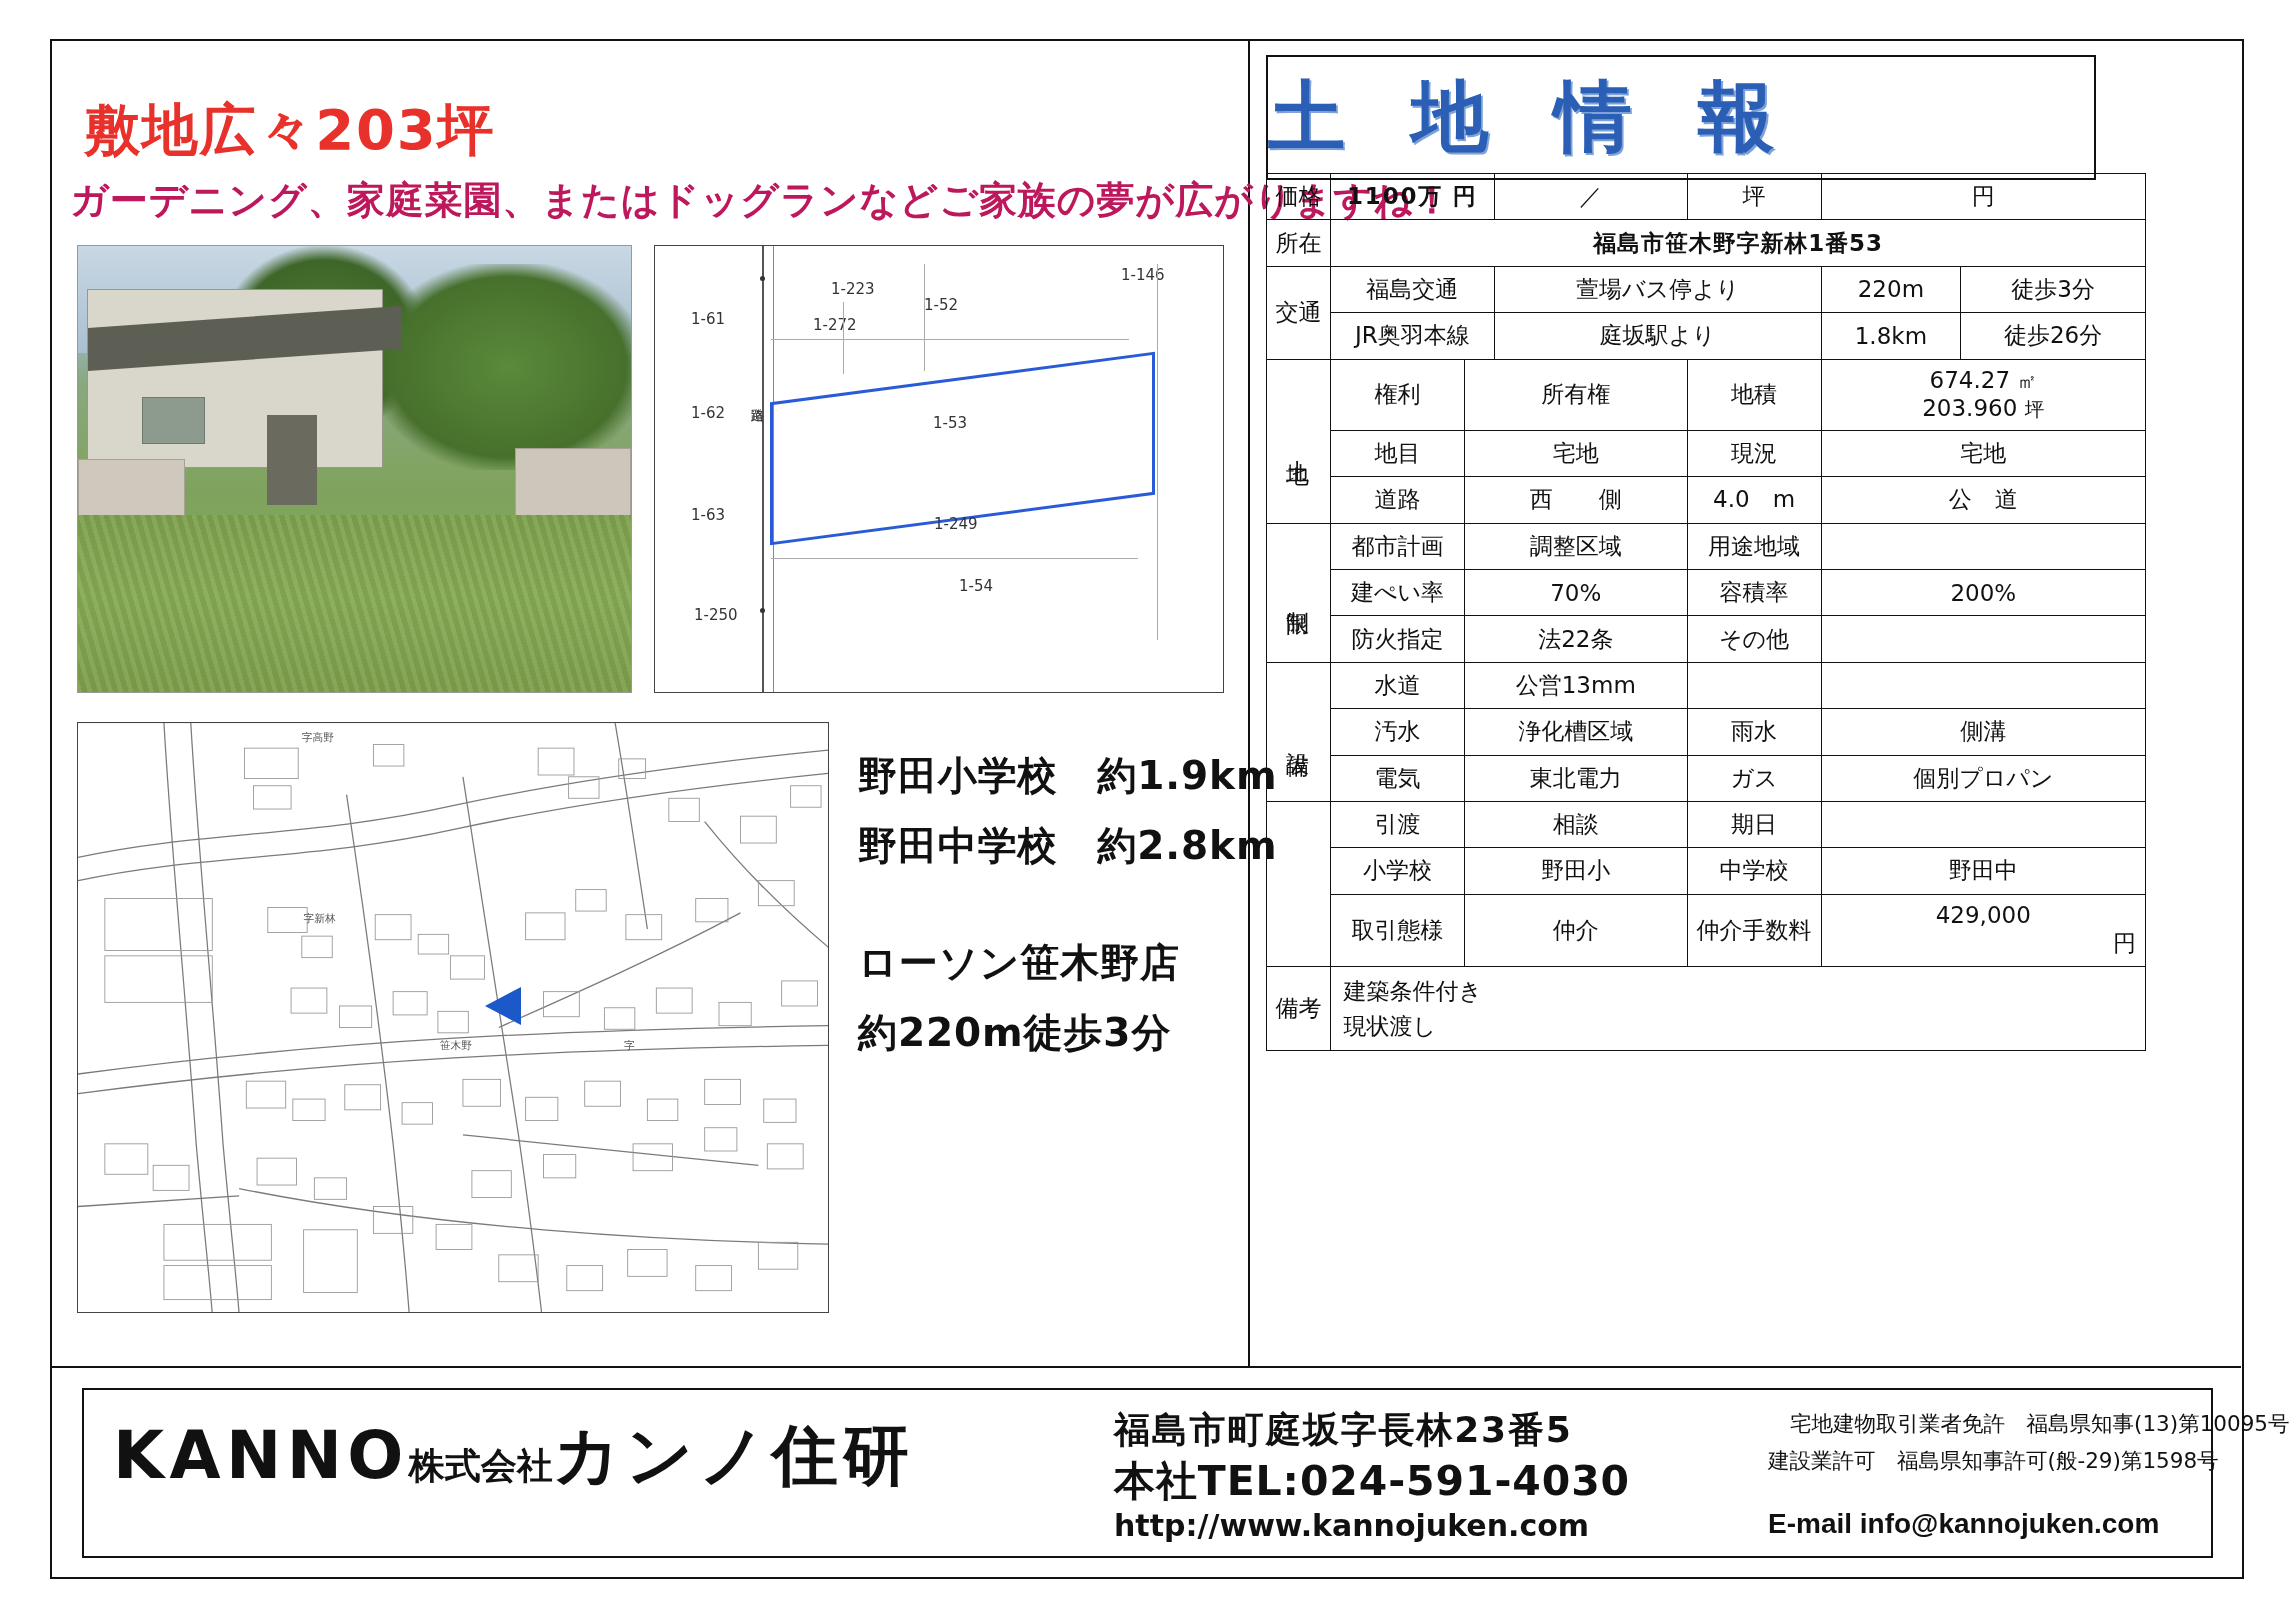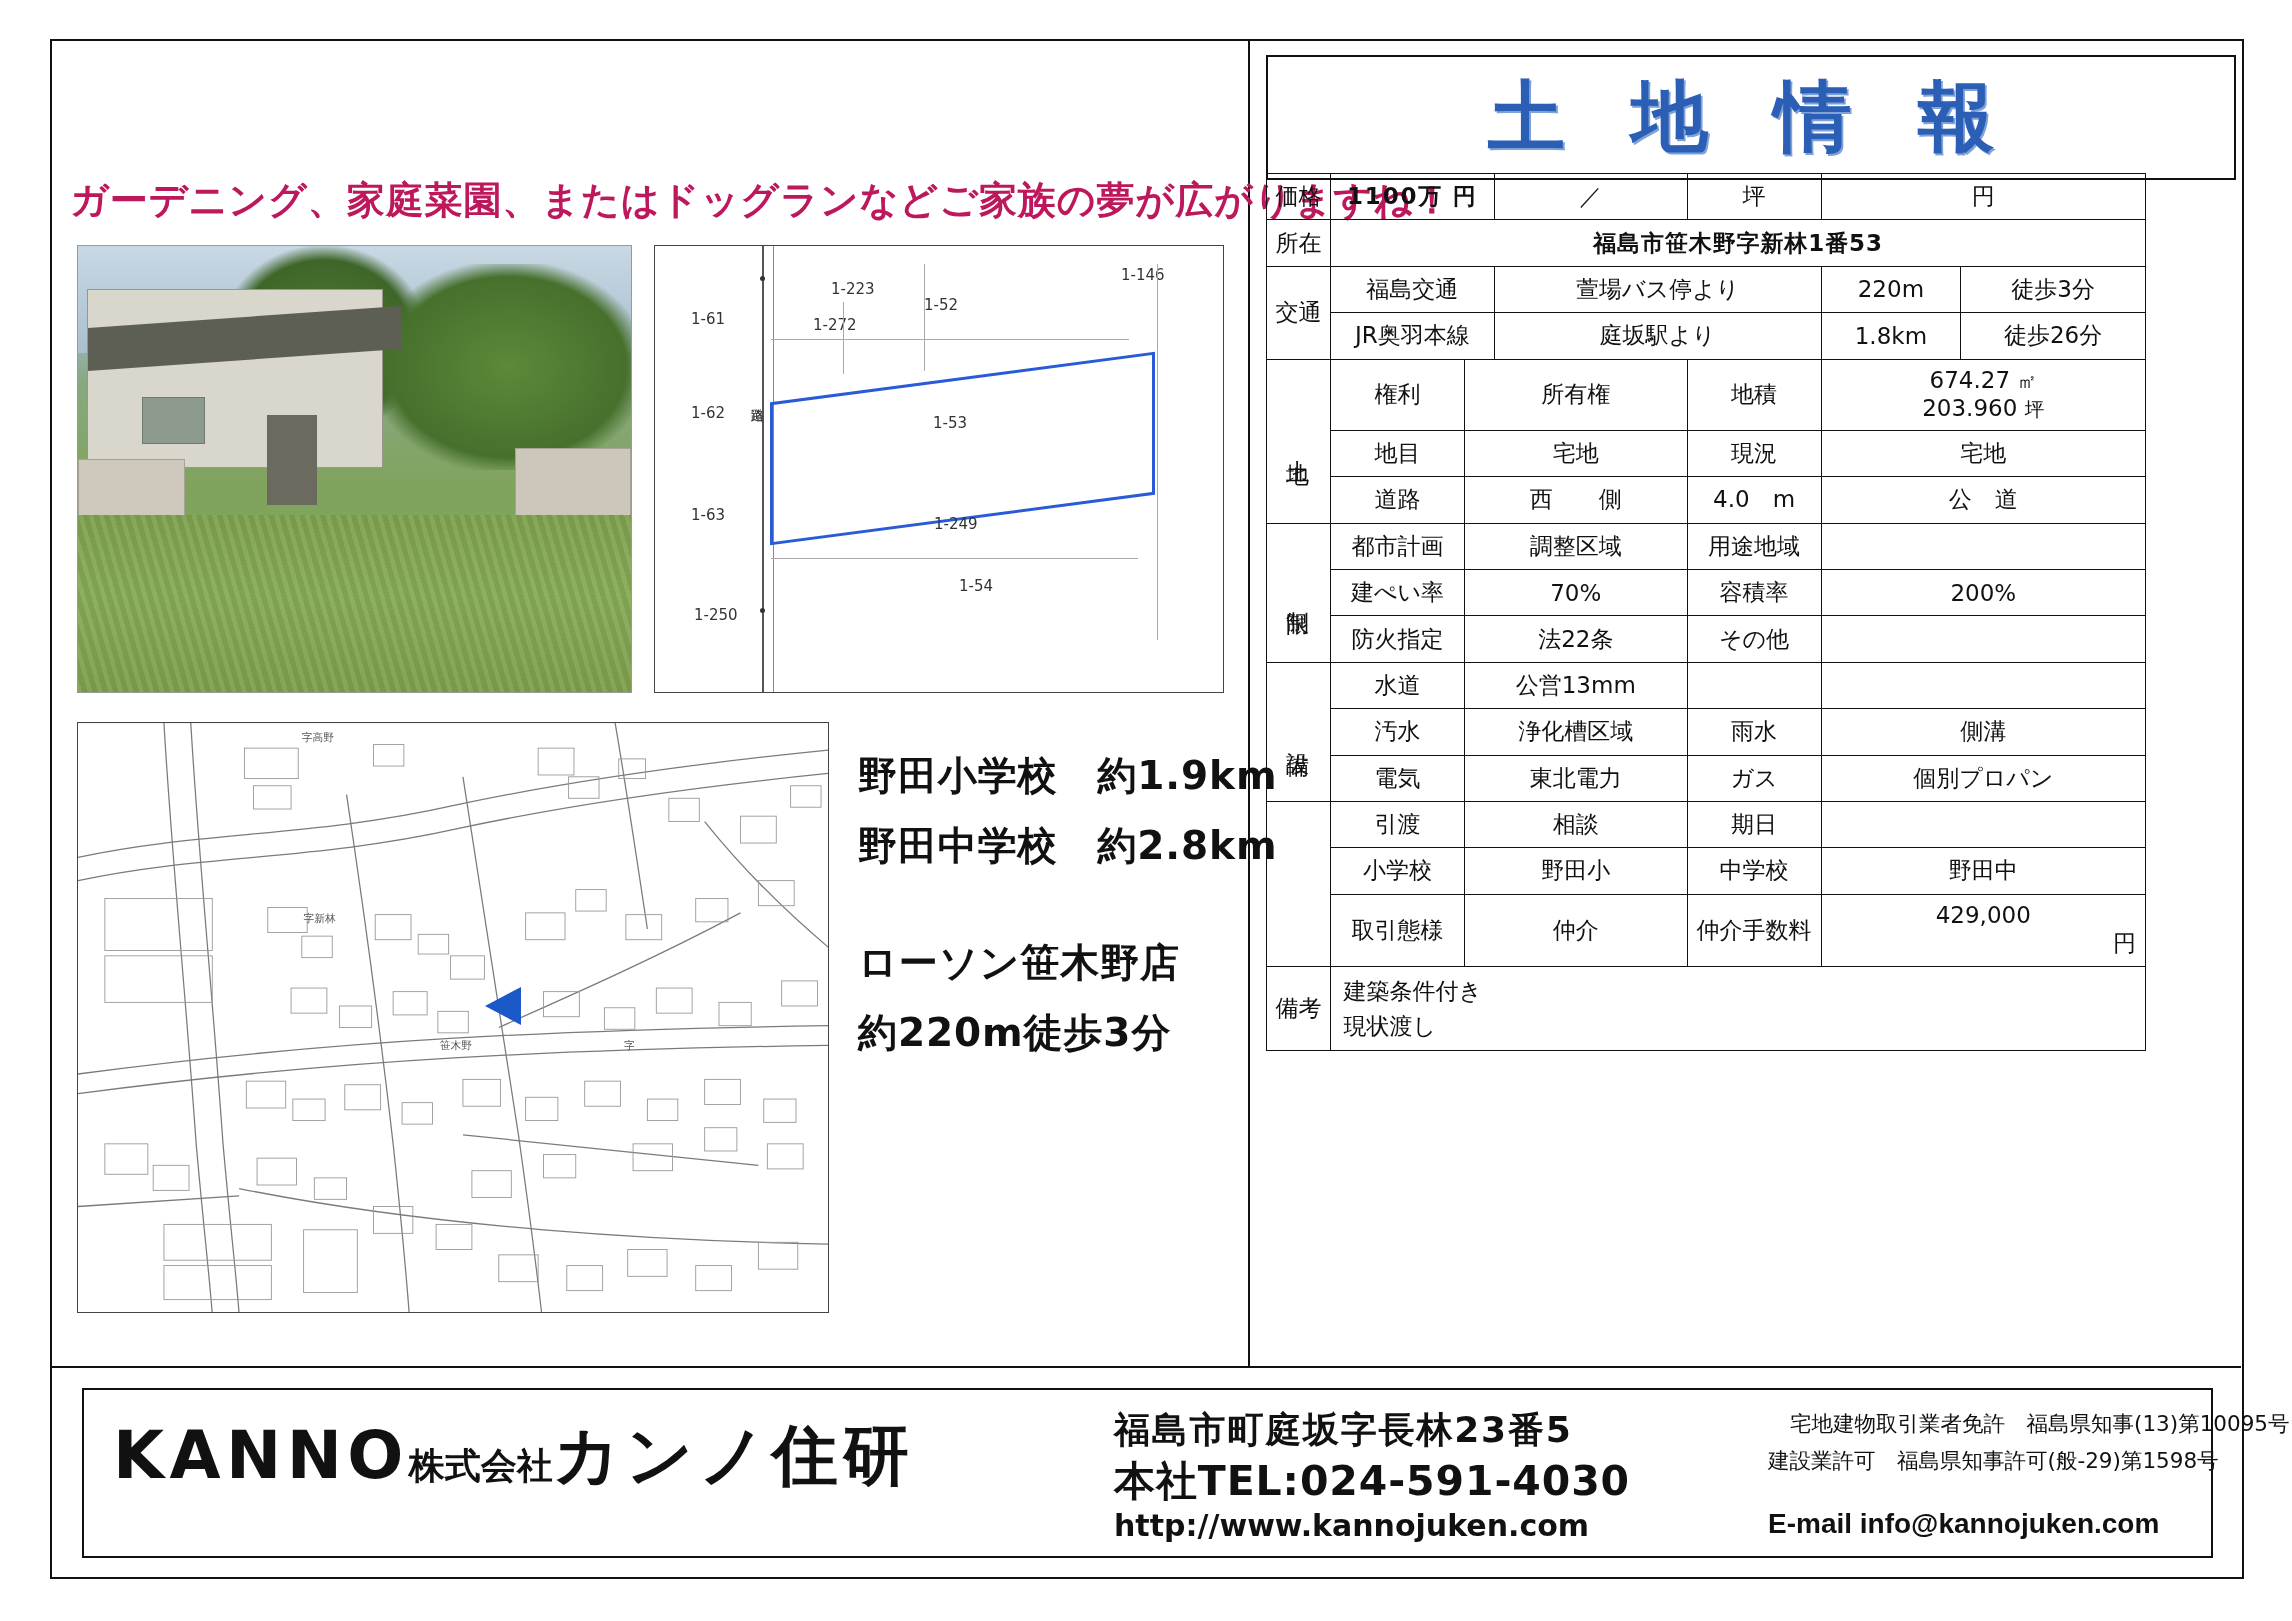--- a/index.html
+++ b/index.html
@@ -142,23 +142,23 @@
     font-family: "DejaVu Sans", sans-serif;
   }
   .note-l { font-size:39px; font-weight:bold; color:#111; letter-spacing:0.9px; white-space:nowrap; margin-bottom:16px;}
   .note-gap { height:47px; }
   
   .right {
     position:absolute; left:1198px; top:0;
     width:993px; height:1325px;
   }
   .title-box {
-    position:absolute; left:16px; top:14.3px; width:970px; height:125px;
+    position:absolute; left:16px; top:14.3px; width:830px; height:125px;
     border:2.7px solid #111;
-    display:flex; align-items:center; justify-content:center;
+    display:flex; align-items:center; justify-content:flex-start;
   }
   .title-text {
     font-size:77px; font-weight:bold; color:#2a5fb5;
     letter-spacing:19.7px;
     font-family:"DejaVu Sans", sans-serif;
     text-shadow: 1.8px 1.8px 0 #7fa3d8;
   }
   table.info {
     position:absolute; left:16px; top:132px; width:880px;
     border-collapse: collapse;
@@ -237,20 +237,21 @@
     white-space:nowrap;
   }
 </style>
 </head>
 <body>
 
 <div class="page">
 
   <div class="left">
 
+    <div class="headline1">敷地広々203坪</div>
     <div class="headline2">ガーデニング、家庭菜園、またはドッグランなどご家族の夢が広がりますね！</div>
 
     <div class="photo">
       <div class="ph-sky"></div>
       <div class="ph-tree1"></div>
       <div class="ph-tree2"></div>
       <div class="ph-house">
         <div class="ph-roof"></div>
         <div class="ph-win"></div>
         <div class="ph-door"></div>

